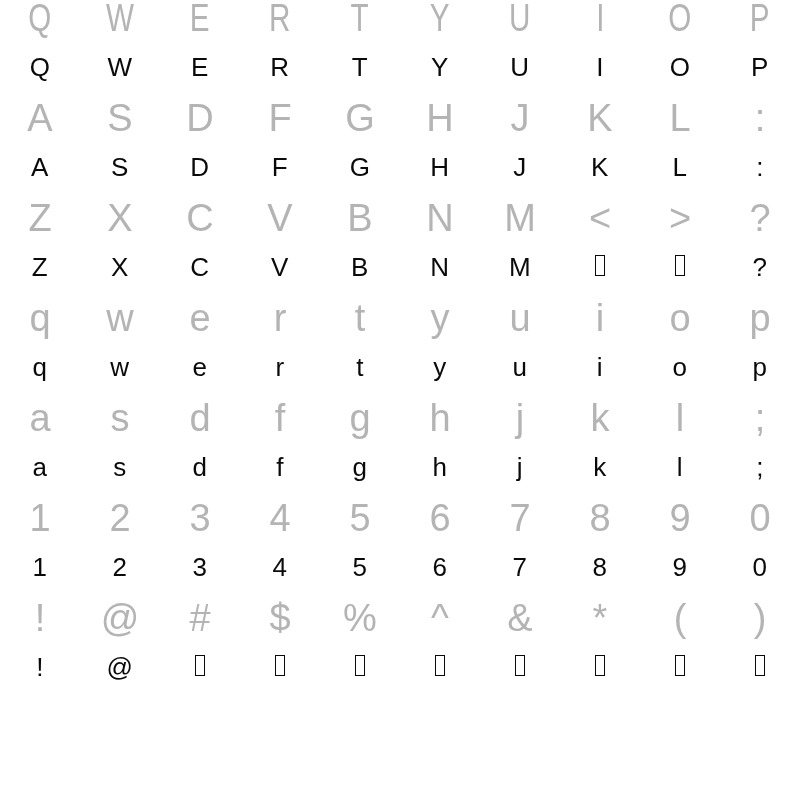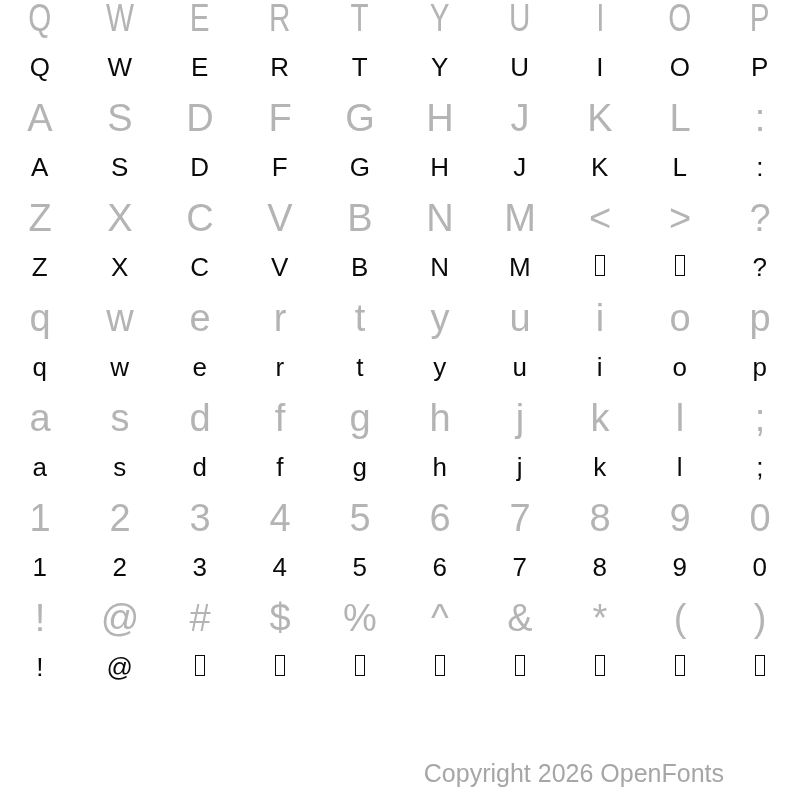--- a/index.html
+++ b/index.html
@@ -235,14 +235,13 @@
           <span class="cell"><span class="tofu"></span></span>
           <span class="cell"><span class="tofu"></span></span>
           <span class="cell"><span class="tofu"></span></span>
           <span class="cell"><span class="tofu"></span></span>
           <span class="cell"><span class="tofu"></span></span>
           <span class="cell"><span class="tofu"></span></span>
           <span class="cell"><span class="tofu"></span></span>
         </div>
       </div>
     </div>
-  <div class="copyright">Copyright 2026 OpenFonts</div>
 </div>
 
 </body></html>

